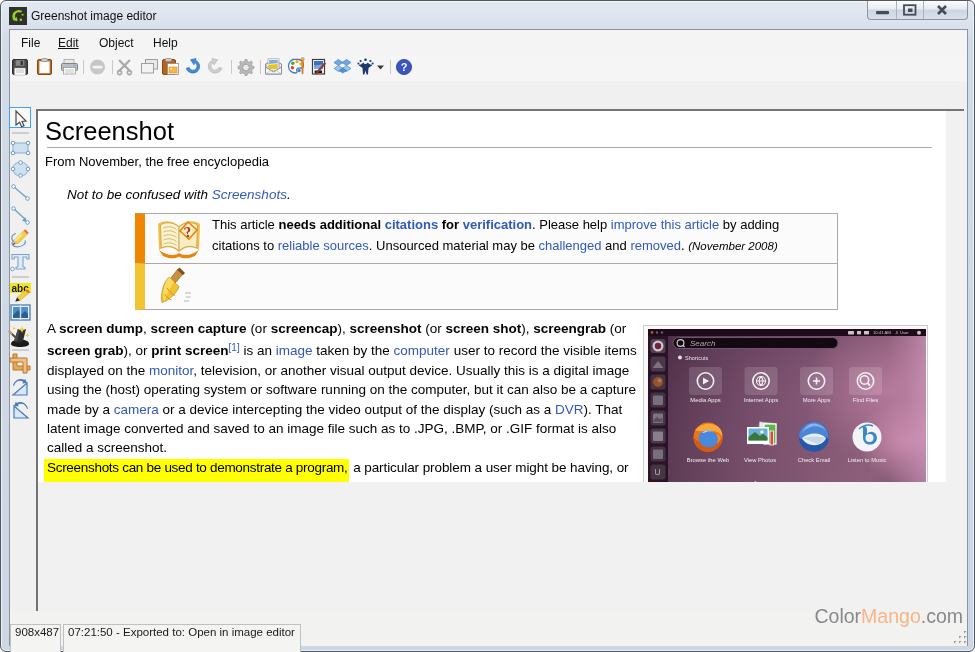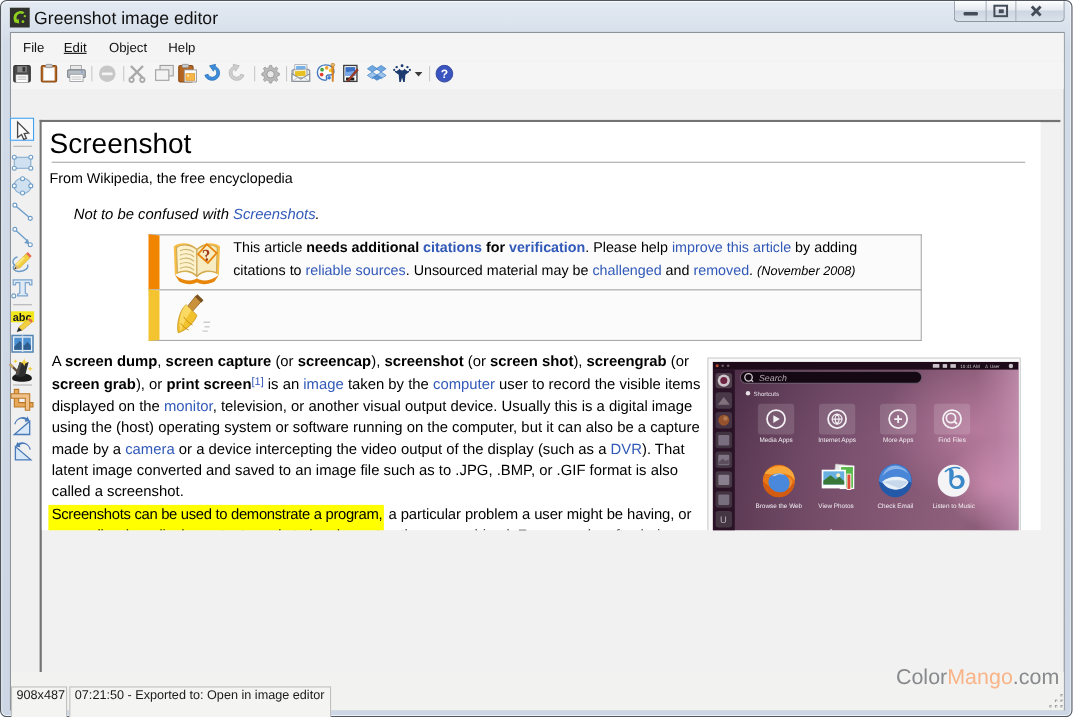--- a/index.html
+++ b/index.html
@@ -3,21 +3,21 @@
 <meta charset="utf-8">
 <style>
 * { margin:0; padding:0; box-sizing:border-box; }
 html,body { width:975px; height:652px; background:#fff; font-family:"Liberation Sans", sans-serif; overflow:hidden; }
 .abs { position:absolute; }
 #win { position:absolute; left:0; top:0; width:975px; height:652px;
   background:linear-gradient(#e4eaf2,#d2dce8 40px,#ccd6e4);
   border:1px solid #50575f; border-radius:6px;
   box-shadow: inset 0 0 0 1px rgba(255,255,255,.65);
 }
-#title { position:absolute; left:30px; top:8px; font-size:16px; color:#101010; }
+#title { position:absolute; left:30px; top:8px; font-size:12px; color:#101010; }
 #gsicon { position:absolute; left:8px; top:6px; width:18px; height:18px; background:#30302c; }
 
 #caps { position:absolute; left:866px; top:0px; width:101px; height:19px;
   background:linear-gradient(#fbfcfd,#e6ebf1 45%,#ccd5e2 50%,#d9e1ea);
   border:1px solid #8d95a1; border-top:none; border-radius:0 0 4px 4px;
   box-shadow: inset 0 1px 0 #fff;
 }
 #caps .div { position:absolute; top:0; width:1px; height:18px; background:#aab2bd; }
 
 #client { position:absolute; left:8px; top:28px; width:959px; height:617px;
@@ -289,21 +289,21 @@
     <path d="M13 285 C14 280.5 18 278.5 22 280.5 L21.5 282.5 L26 282 L24 277.5 L23.5 279 C18.5 276.5 13.5 279.5 12 284.5 Z" fill="#4a7ab8"></path>
 
     <path d="M27 317 L13 317 L13 305 Z" fill="#d8e8f8" stroke="#4a7ab8" stroke-width="1.2"></path>
     <path d="M26 308 C25 303.5 21 301.5 17 303.5 L17.5 305.5 L13 305 L15 300.5 L15.5 302 C20.5 299.5 25.5 302.5 27 307.5 Z" fill="#4a7ab8"></path>
   </svg>
 
   <div id="canvas"></div>
   <div id="page">
     <div id="h1">Screenshot</div>
     <div id="hrule"></div>
-    <div id="fromwiki">From Wikipedia, the free encyclopedia</div>
+    <div id="fromwiki">From November, the free encyclopedia</div>
     <div id="hatnote">Not to be confused with <a>Screenshots</a>.</div>
     <div id="ambox1">
       <svg class="abs" style="left:10px;top:4px" width="50" height="42" viewBox="0 0 50 42">
         <path d="M4 32 C12 38 20 38 24 35 C28 38 36 38 44 32 L40 38 C32 42 26 40 24 38.5 C22 40 16 42 8 38 Z" fill="#e8860a"></path>
         <path d="M24 8 C18 2 8 2 3 6 L4 32 C10 28 18 28 24 34 C30 28 38 28 44 32 L45 6 C40 2 30 2 24 8 Z" fill="#f7bd45"></path>
         <path d="M24 9 C19 4 10 3.5 5.5 7 L6.3 30 C12 27 19 28 24 33 Z" fill="#fdf2cc" stroke="#caa95a" stroke-width="1"></path>
         <path d="M24 9 C29 4 38 3.5 42.5 7 L41.7 30 C36 27 29 28 24 33 Z" fill="#f7ecc2" stroke="#caa95a" stroke-width="1"></path>
         <g stroke="#cdb878" stroke-width="1" fill="none">
           <path d="M8.5 10 C13 8 18 8.5 21.5 11.5"></path>
           <path d="M8.5 14 C13 12 18 12.5 21.5 15.5"></path>

